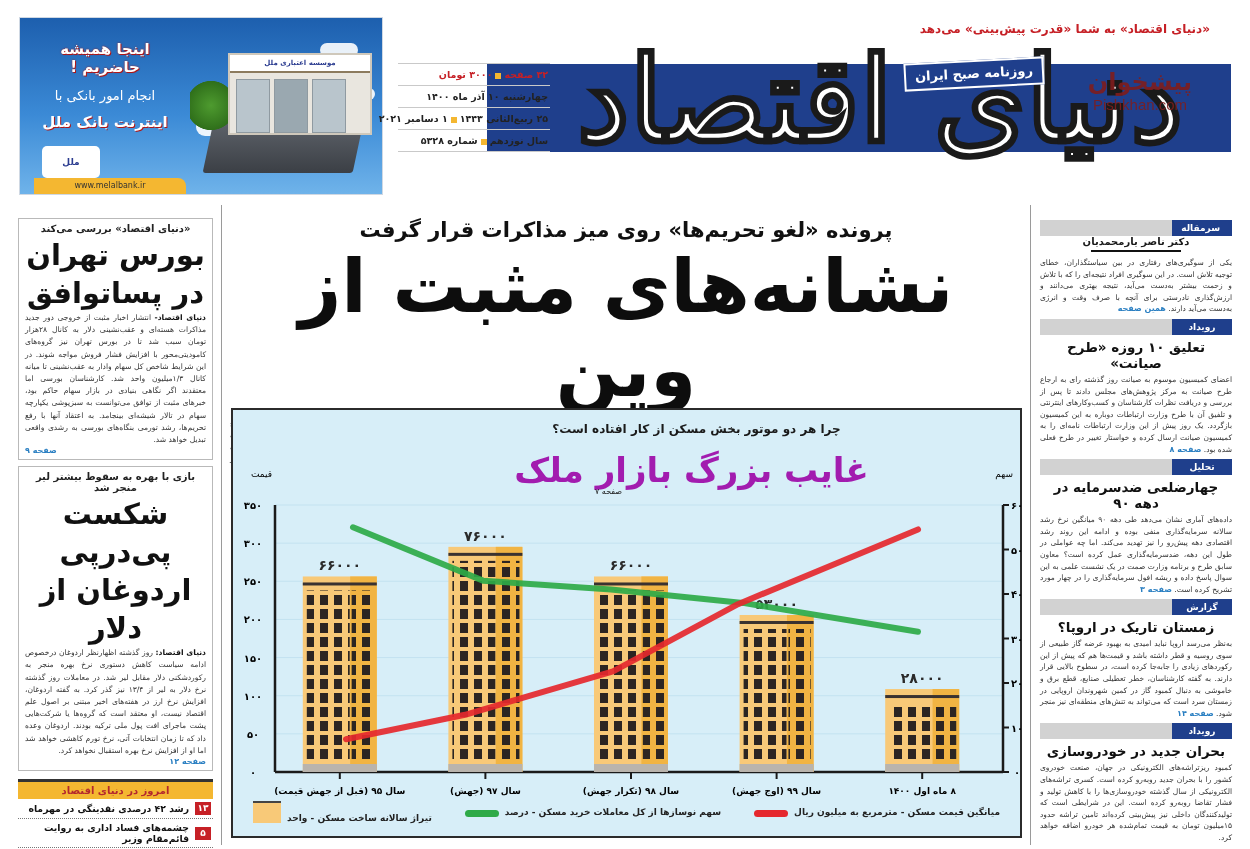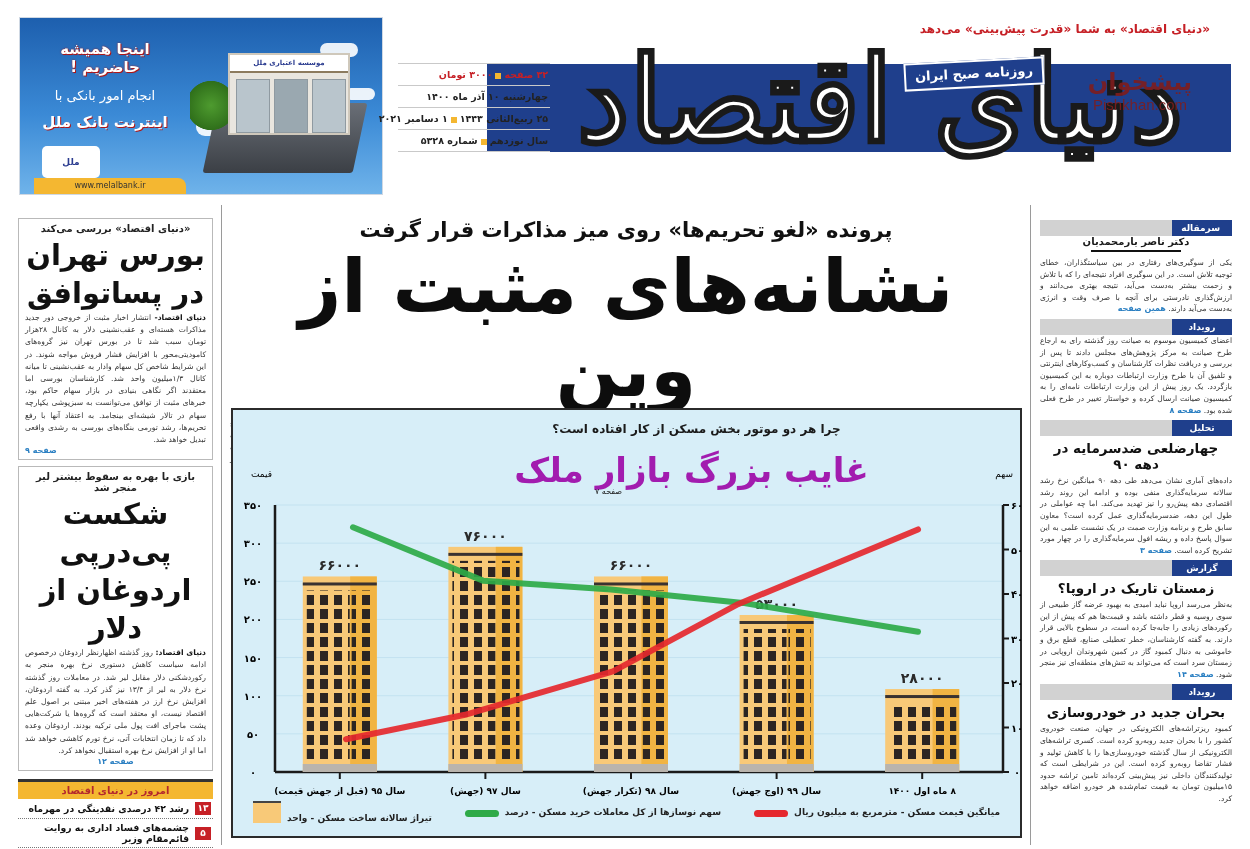--- a/index.html
+++ b/index.html
@@ -9,21 +9,21 @@
   
   .ad { position: absolute; left: 19px; top: 17px; width: 364px; height: 178px;
         background: linear-gradient(180deg, #1d5fae 0%, #3b8ad6 55%, #6fb3ea 100%);
         border: 1px solid #cfd8e3; overflow: hidden; }
   .ad-text { position: absolute; left: 10px; top: 22px; width: 150px; text-align: center; direction: rtl; }
   .ad-line1 { color: #ffffff; font-weight: bold; font-size: 15px; text-shadow: 0 0 2px #b01717, 1px 1px 0 #b01717; }
   .ad-line2 { color: #ffffff; font-size: 13px; margin-top: 12px; }
   .ad-line3 { color: #ffffff; font-weight: bold; font-size: 15px; margin-top: 10px; text-shadow: 1px 1px 0 #b01717; }
   .ad-laptop { position: absolute; left: 190px; top: 85px; width: 150px; height: 70px;
                background: linear-gradient(180deg, #6a6f77, #3b3f45); transform: skewX(-12deg); border-radius: 3px; }
-  .ad-shop { position: absolute; left: 208px; top: 35px; width: 122px; height: 82px;
+  .ad-shop { position: absolute; left: 208px; top: 35px; width: 144px; height: 82px;
              background: #e9e6df; border: 2px solid #cfc8bb; }
   .ad-shop-sign { height: 18px; background: #ffffff; border-bottom: 2px solid #8c7b5e; font-size: 7px;
                   color: #2a3b8f; text-align: center; line-height: 16px; font-weight: bold; }
   .ad-shop-win { position: absolute; top: 24px; width: 34px; height: 54px; background: #b9c5cc; border: 1px solid #8f9aa1; }
   .ad-tree { position: absolute; left: 170px; top: 60px; width: 42px; height: 55px; background: radial-gradient(circle, #4e9b2f 0%, #2f6f1a 70%, transparent 72%); }
   .ad-cloud { position: absolute; background: #ffffff; border-radius: 20px; opacity: 0.9; }
   .ad-logo { position: absolute; left: 22px; top: 128px; width: 58px; height: 32px; background: #ffffff; border-radius: 5px;
              font-size: 9px; color: #2a3b8f; text-align: center; line-height: 32px; font-weight: bold; }
   .ad-url { position: absolute; left: 14px; top: 160px; width: 152px; height: 28px; background: #f4b731;
             border-radius: 0 8px 0 0; font-size: 8px; color: #333; text-align: center; line-height: 16px; }
@@ -146,21 +146,21 @@
     <div class="page-ref" style="text-align:left;">صفحه ۹</div>
   </div>
 
   <div class="box" style="margin-top:6px;">
     <div class="kicker">بازی با بهره به سقوط بیشتر لیر منجر شد</div>
     <div class="big-head">شکست پی‌درپی اردوغان از دلار</div>
     <div class="body-text">
       <span class="byline-lead">دنیای اقتصاد:</span>
       <span>روز گذشته اظهارنظر اردوغان درخصوص ادامه سیاست کاهش دستوری نرخ بهره منجر به رکوردشکنی دلار مقابل لیر شد. در معاملات روز گذشته نرخ دلار به لیر از ۱۳/۴ نیز گذر کرد. به گفته اردوغان، افزایش نرخ ارز در هفته‌های اخیر مبتنی بر اصول علم اقتصاد نیست، او معتقد است که گروه‌ها یا شرکت‌هایی پشت ماجرای افت پول ملی ترکیه بودند. اردوغان وعده داد که تا زمان انتخابات آتی، نرخ تورم کاهشی خواهد شد اما او از افزایش نرخ بهره استقبال نخواهد کرد.</span>
     </div>
-    <div class="page-ref" style="text-align:center;">صفحه ۱۲</div>
+    <div class="page-ref" style="text-align:right;">صفحه ۱۲</div>
   </div>
 
   <div class="today-box">
     <div class="today-head">امروز در دنیای اقتصاد</div>
     <div class="today-item">
         <span class="today-num">۱۳</span>
         <span>رشد ۴۲ درصدی نقدینگی در مهرماه</span>
       </div>
     <div class="today-item">
         <span class="today-num">۵</span>
@@ -307,20 +307,21 @@
       </div>
     <div class="r-byline">دکتر ناصر یارمحمدیان</div>
     <div class="r-rule"></div>
     <div class="r-body"><span>یکی از سوگیری‌های رفتاری در بین سیاستگذاران، خطای توجیه تلاش است. در این سوگیری افراد نتیجه‌ای را که با تلاش و زحمت بیشتر به‌دست می‌آید، نتیجه بهتری می‌دانند و ارزش‌گذاری نادرستی برای آنچه با صرف وقت و انرژی به‌دست می‌آید دارند.</span> <span class="page-ref">همین صفحه</span></div>
   </div>
   <div>
     <div class="sec-label">
         <span class="sec-label-blue">رویداد</span>
         <span class="sec-label-gray"></span>
       </div>
+    <div class="r-head">تعلیق ۱۰ روزه «طرح صیانت»</div>
     <div class="r-body"><span>اعضای کمیسیون موسوم به صیانت روز گذشته رای به ارجاع طرح صیانت به مرکز پژوهش‌های مجلس دادند تا پس از بررسی و دریافت نظرات کارشناسان و کسب‌وکارهای اینترنتی و تلفیق آن با طرح وزارت ارتباطات دوباره به این کمیسیون بازگردد. یک روز پیش از این وزارت ارتباطات نامه‌ای را به کمیسیون صیانت ارسال کرده و خواستار تغییر در طرح فعلی شده بود.</span> <span class="page-ref">صفحه ۸</span></div>
   </div>
   <div>
     <div class="sec-label">
         <span class="sec-label-blue">تحلیل</span>
         <span class="sec-label-gray"></span>
       </div>
     <div class="r-head">چهارضلعی ضدسرمایه در دهه ۹۰</div>
     <div class="r-body"><span>داده‌های آماری نشان می‌دهد طی دهه ۹۰ میانگین نرخ رشد سالانه سرمایه‌گذاری منفی بوده و ادامه این روند رشد اقتصادی دهه پیش‌رو را نیز تهدید می‌کند. اما چه عواملی در طول این دهه، ضدسرمایه‌گذاری عمل کرده است؟ معاون سابق طرح و برنامه وزارت صمت در یک نشست علمی به این سوال پاسخ داده و ریشه افول سرمایه‌گذاری را در چهار مورد تشریح کرده است.</span> <span class="page-ref">صفحه ۳</span></div>
   </div>

